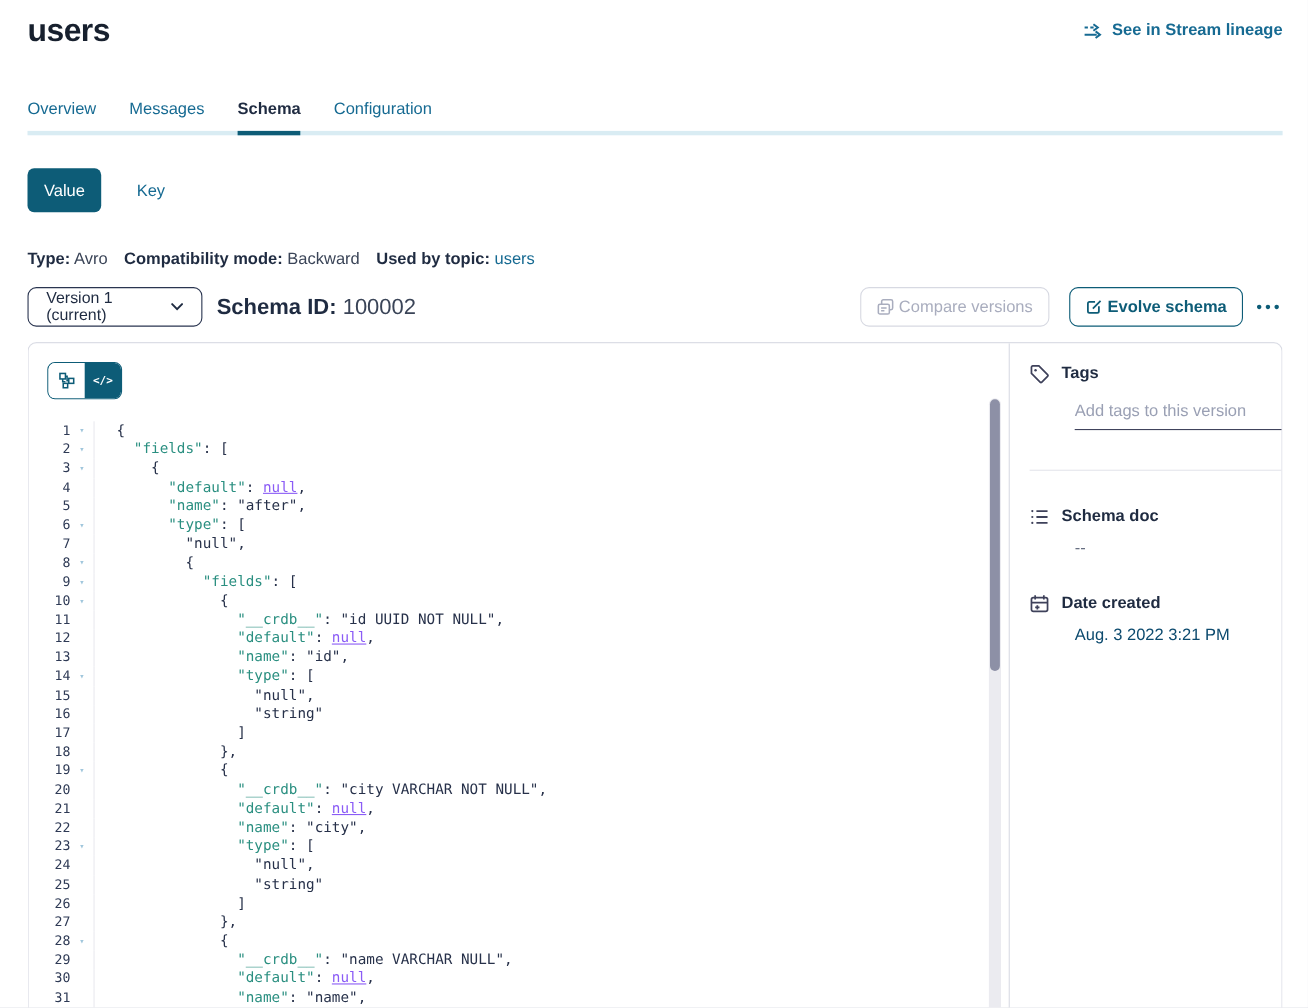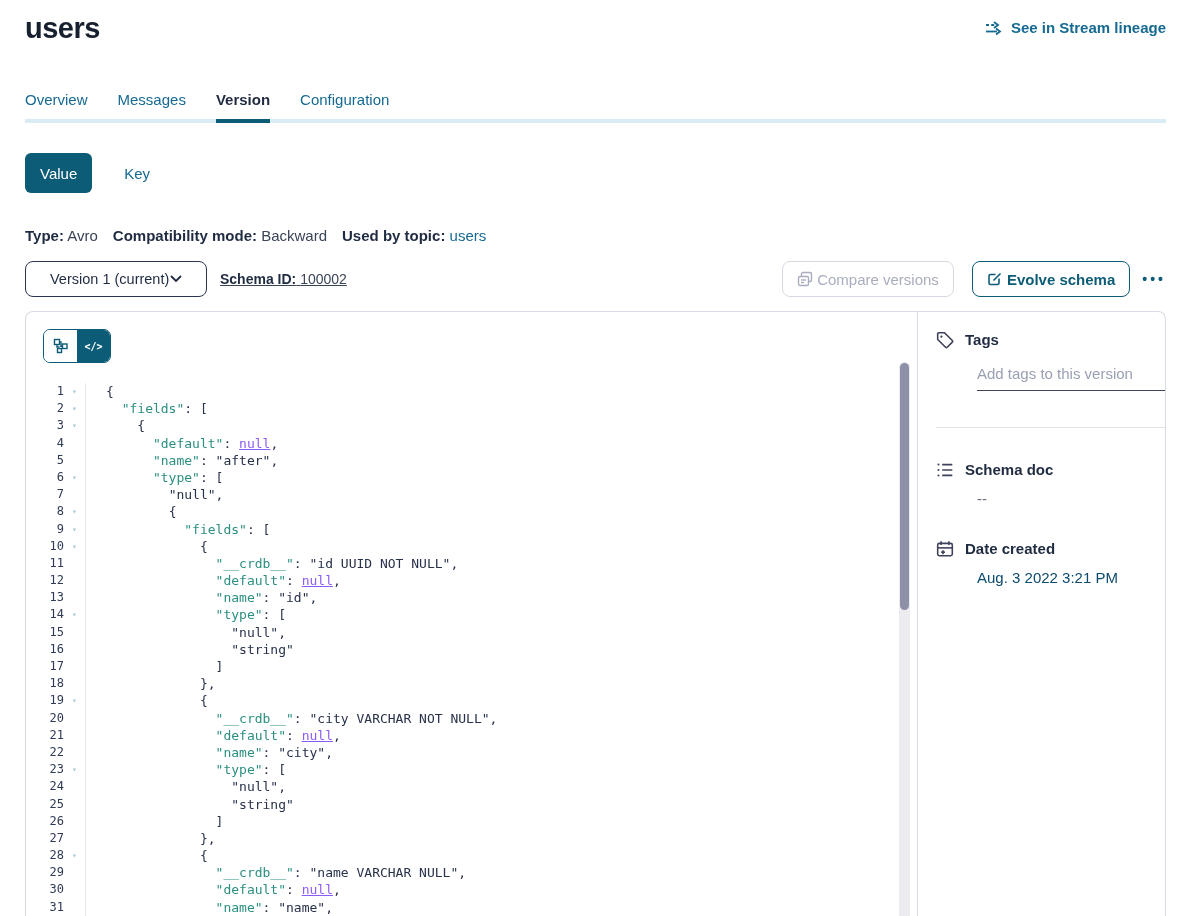--- a/index.html
+++ b/index.html
@@ -20,22 +20,22 @@
 
   .vk-row { margin-top:30px; display:flex; align-items:center; }
   .btn-value { background:#0d5c77; color:#fff; font-size:15px; padding:0 15px; height:40px; border:none; border-radius:6px; font-family:inherit; cursor:pointer; }
   .btn-key { background:none; border:none; color:#166a92; font-size:15px; margin-left:26px; font-family:inherit; cursor:pointer; }
 
   .meta-row { margin-top:34px; display:flex; gap:15px; font-size:15px; color:#3a4457; }
   .meta-label { font-weight:700; color:#1f2b41; }
   .meta-link { color:#166a92; cursor:pointer; }
 
   .version-row { margin-top:17px; display:flex; align-items:center; }
-  .select { width:182px; height:36px; border:1px solid #2a3550; border-radius:8px; display:flex; align-items:center; justify-content:space-between; padding:0 24px; font-size:14.5px; cursor:pointer; background:#fff; }
-  .schema-id { margin-left:13px; font-size:14px; color:#3a4457;text-decoration:underline; }
+  .select { width:159px; height:36px; border:1px solid #2a3550; border-radius:8px; display:flex; align-items:center; justify-content:space-between; padding:0 16px; font-size:14.5px; cursor:pointer; background:#fff; }
+  .schema-id { margin-left:13px; font-size:20px; color:#3a4457; }
   .spacer { flex:1; }
   .btn-outline { height:36px; border-radius:8px; display:flex; align-items:center; gap:4px; padding:0 14px; font-size:15px; background:#fff; font-family:inherit; cursor:pointer; }
   .btn-compare { border:1px solid #d7d9e2; color:#a9adbe; }
   .btn-evolve { border:1px solid #0d5c77; color:#0d5c77; font-weight:700; margin-left:18px; }
   .more-dots { color:#0d5c77; font-size:14px; font-weight:700; letter-spacing:3px; margin-left:12px; cursor:pointer; }
 
   .panel { margin-top:14px; height:613px; border:1px solid #d9dbe4; border-bottom:none; border-radius:8px 8px 0 0; display:flex; overflow:hidden; }
   .code-pane { width:892px; position:relative; border-right:1px solid #d9dbe4; flex:none; }
 
   .view-toggle { position:absolute; top:17px; left:17px; display:flex; border:1px solid #0d5c77; border-radius:7px; overflow:hidden; }
@@ -83,21 +83,21 @@
           <path d="M11 8.5 L15 11.5 L11 14.5" fill="none"></path>
         </svg>
       </span>
       <span>See in Stream lineage</span>
     </div>
   </div>
 
   <div class="tabs">
     <div class="tab">Overview</div>
     <div class="tab">Messages</div>
-    <div class="tab active">Version</div>
+    <div class="tab active">Schema</div>
     <div class="tab">Configuration</div>
   </div>
 
   <div class="vk-row">
     <button class="btn-value">Value</button>
     <button class="btn-key">Key</button>
   </div>
 
   <div class="meta-row">
     <span>

